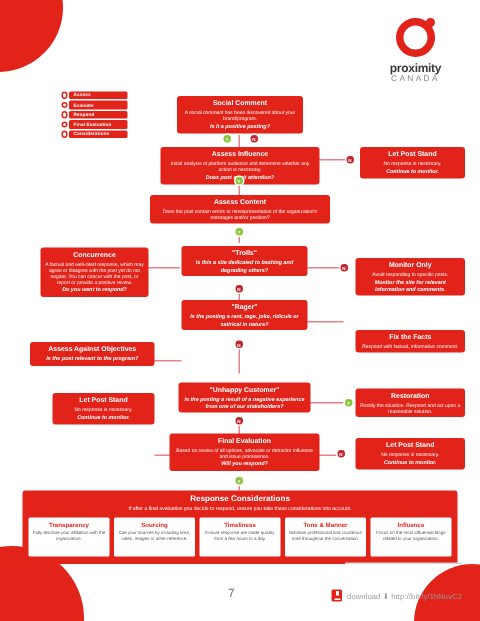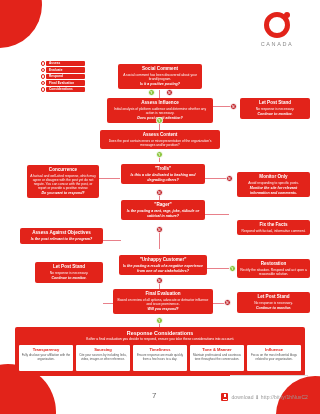--- a/index.html
+++ b/index.html
@@ -76,20 +76,21 @@
 </style>
 </head>
 <body>
 
 <div class="blob blob-tl"></div>
 <div class="blob blob-bl"></div>
 <div class="blob blob-br"></div>
 
 <div class="logo">
   <div class="logo-mark"></div>
+  <div class="logo-word">proximity</div>
   <div class="logo-sub">CANADA</div>
 </div>
 
 <div class="legend">
   <div class="legend-row">
     <div class="legend-bar"></div>
     <div class="legend-dot"></div>
     <div class="legend-txt">Assess</div>
   </div>
   <div class="legend-row">

